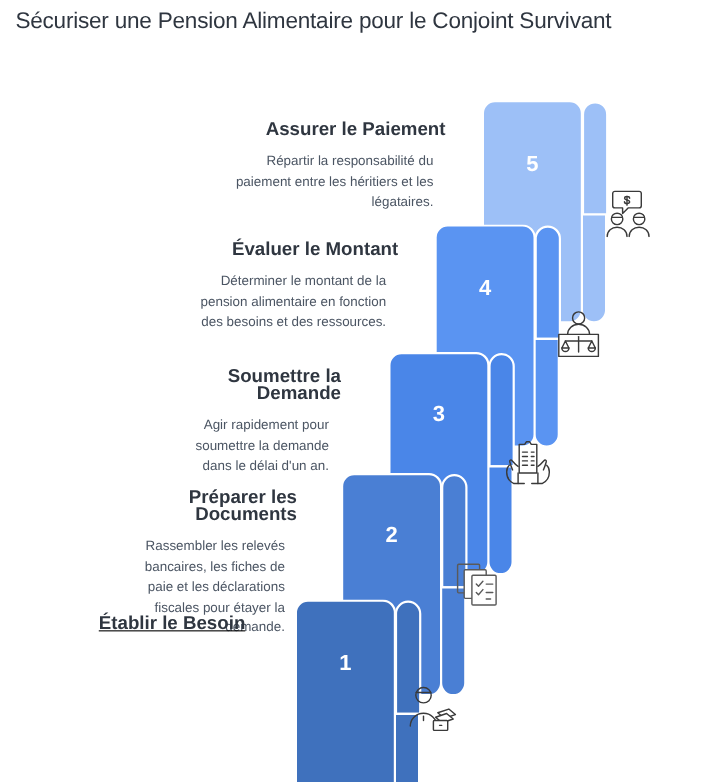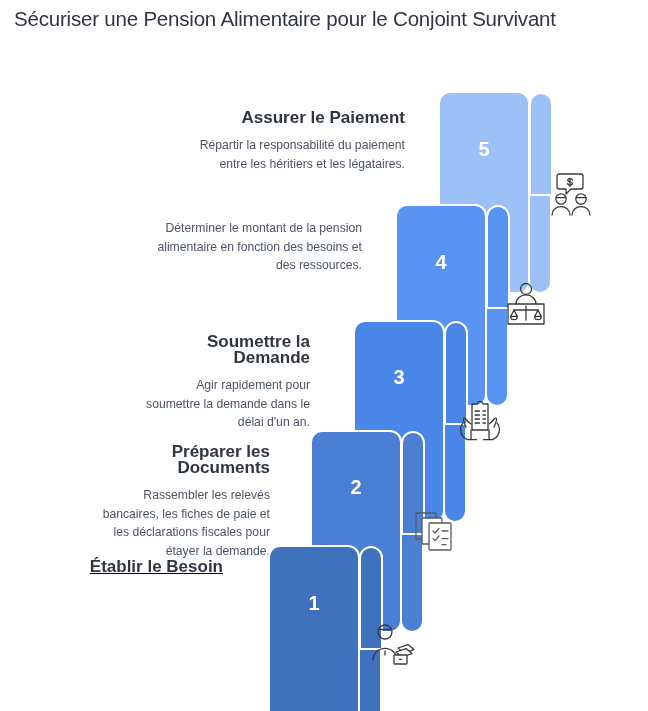--- a/index.html
+++ b/index.html
@@ -59,21 +59,21 @@
     font-size: 17px;
     font-weight: bold;
     color: #2f3640;
     line-height: 16px;
     margin: 0 0 10px 0;
   }
   .step-desc {
     font-size: 12.2px;
     color: #4b5563;
     line-height: 18.5px;
-    margin: 0;
+    margin: 11px;
   }
   .step-icon {
     position: absolute;
   }
   .step-icon svg {
     display: block;
   }
 </style>
 </head>
 <body>
@@ -148,20 +148,21 @@
                  L 91 191
                  A 11 11 0 0 1 80 202
                  L 12 202
                  A 11 11 0 0 1 1 191
                  L 1 12
                  A 11 11 0 0 1 12 1 Z" fill="#5a94f2" stroke="#ffffff" stroke-width="2" stroke-linejoin="round"></path>
       </svg>
     </div>
     <div class="step-number" style="left:395px;top:251px;width:92px;">4</div>
     <div class="step-text" style="left:150px;top:219px;width:212px;">
+      <p class="step-heading">Évaluer le Montant</p>
       <p class="step-desc">Déterminer le montant de la pension alimentaire en fonction des besoins et des ressources.</p>
     </div>
     <div class="step-icon" style="left:504px;top:282px;">
       <svg width="44" height="44" viewBox="0 0 44 44" fill="none" stroke="#3a3a3a" stroke-width="1.3" stroke-linecap="round" stroke-linejoin="round">
         <circle cx="22" cy="7" r="5.5"></circle>
         <path d="M12 22 c0 -5.2 4.5 -9.2 10 -9.2 c5.5 0 10 4 10 9.2"></path>
         <rect x="4" y="22" width="36" height="20"></rect>
         <path d="M22 24 v14"></path>
         <path d="M10 28 h24"></path>
         <path d="M10 28 l-3.2 6.4 h6.4 z"></path>

